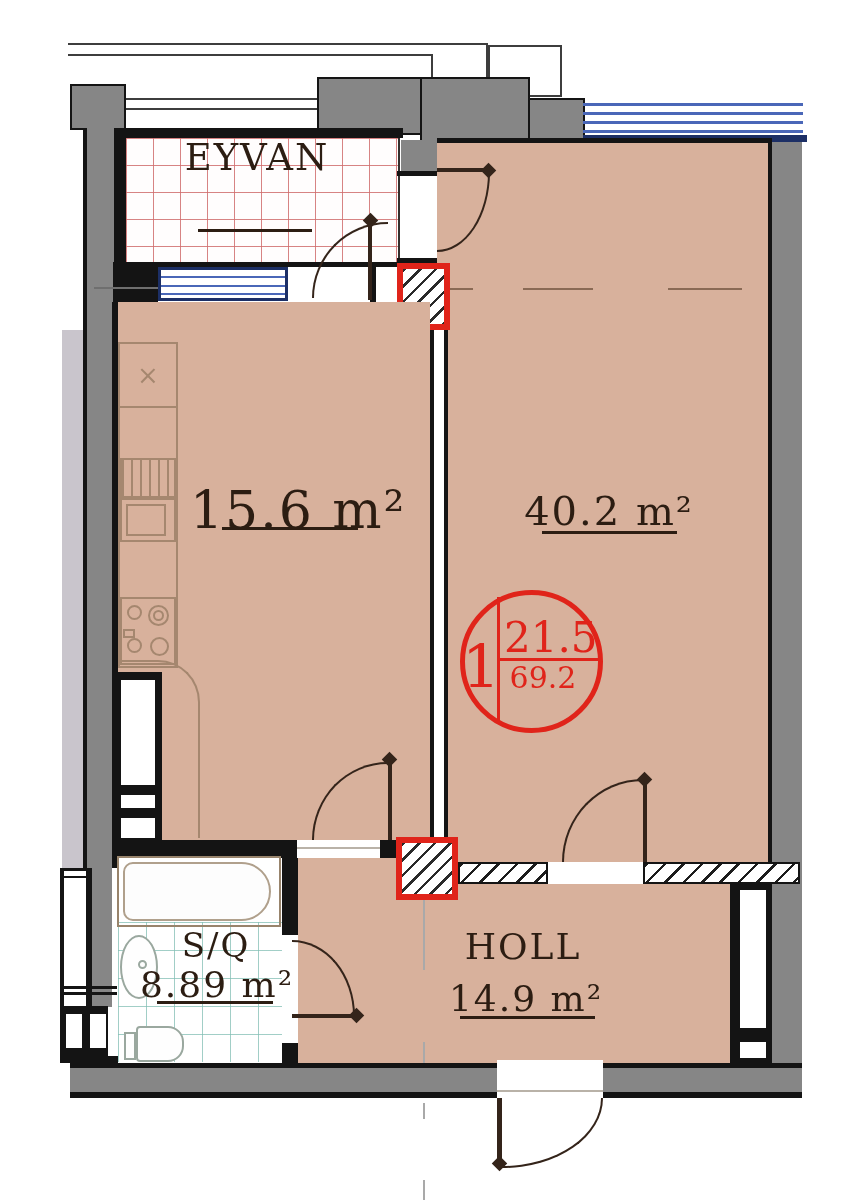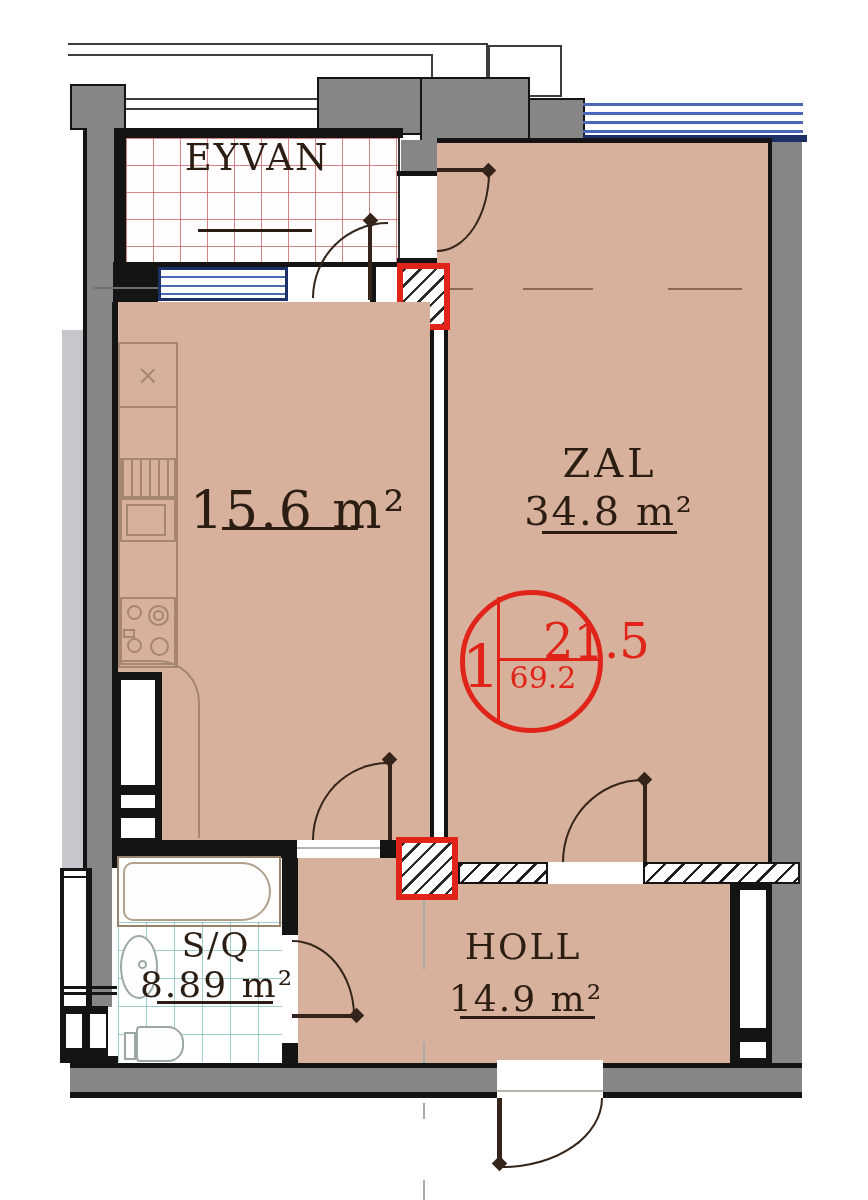--- a/index.html
+++ b/index.html
@@ -190,33 +190,32 @@
   <div class="blk" style="left:60px;top:1056px;width:58px;height:7px;"></div>
 
   <div class="abs" style="left:94px;top:287px;width:64px;height:2px;background:#6f6f6f;"></div>
 
   <div class="label" style="left:152px;top:136px;width:210px;font-size:37px;">EYVAN</div>
   <div class="ul" style="left:198px;top:229px;width:114px;"></div>
 
   <div class="label" style="left:190px;top:480px;width:200px;font-size:52px;">15.6 m²</div>
   <div class="ul" style="left:222px;top:527px;width:136px;"></div>
 
-  <div class="label" style="left:510px;top:440px;width:200px;font-size:40px;letter-spacing:4px;">ZAL</div>
-  <div class="label" style="left:509px;top:488px;width:200px;font-size:40px;">34.8 m²</div>
+  <div class="label" style="left:509px;top:488px;width:200px;font-size:40px;">40.2 m²</div>
   <div class="ul" style="left:542px;top:531px;width:135px;"></div>
 
   <div class="label" style="left:116px;top:925px;width:200px;font-size:34px;">S/Q</div>
   <div class="label" style="left:117px;top:964px;width:200px;font-size:36px;">8.89 m²</div>
   <div class="ul" style="left:157px;top:1001px;width:116px;"></div>
 
   <div class="label" style="left:423px;top:926px;width:200px;font-size:36px;">HOLL</div>
   <div class="label" style="left:426px;top:978px;width:200px;font-size:36px;">14.9 m²</div>
   <div class="ul" style="left:460px;top:1016px;width:135px;"></div>
 
   <div class="abs" style="left:460px;top:590px;width:143px;height:143px;border:5px solid var(--red);border-radius:50%;box-sizing:border-box;"></div>
   <div class="abs" style="left:497px;top:597px;width:3px;height:126px;background:var(--red);"></div>
   <div class="abs" style="left:499px;top:658px;width:100px;height:3px;background:var(--red);"></div>
   <div class="stampnum" style="left:462px;top:632px;width:36px;font-size:60px;">1</div>
-  <div class="stampnum" style="left:515px;top:613px;width:84px;font-size:48px;padding-left:28px;">21.5</div>
+  <div class="stampnum" style="left:476px;top:613px;width:84px;font-size:42px;padding-left:28px;">21.5</div>
   <div class="stampnum" style="left:500px;top:660px;width:86px;font-size:30px;">69.2</div>
 
 
 </div>
 
 </body></html>

